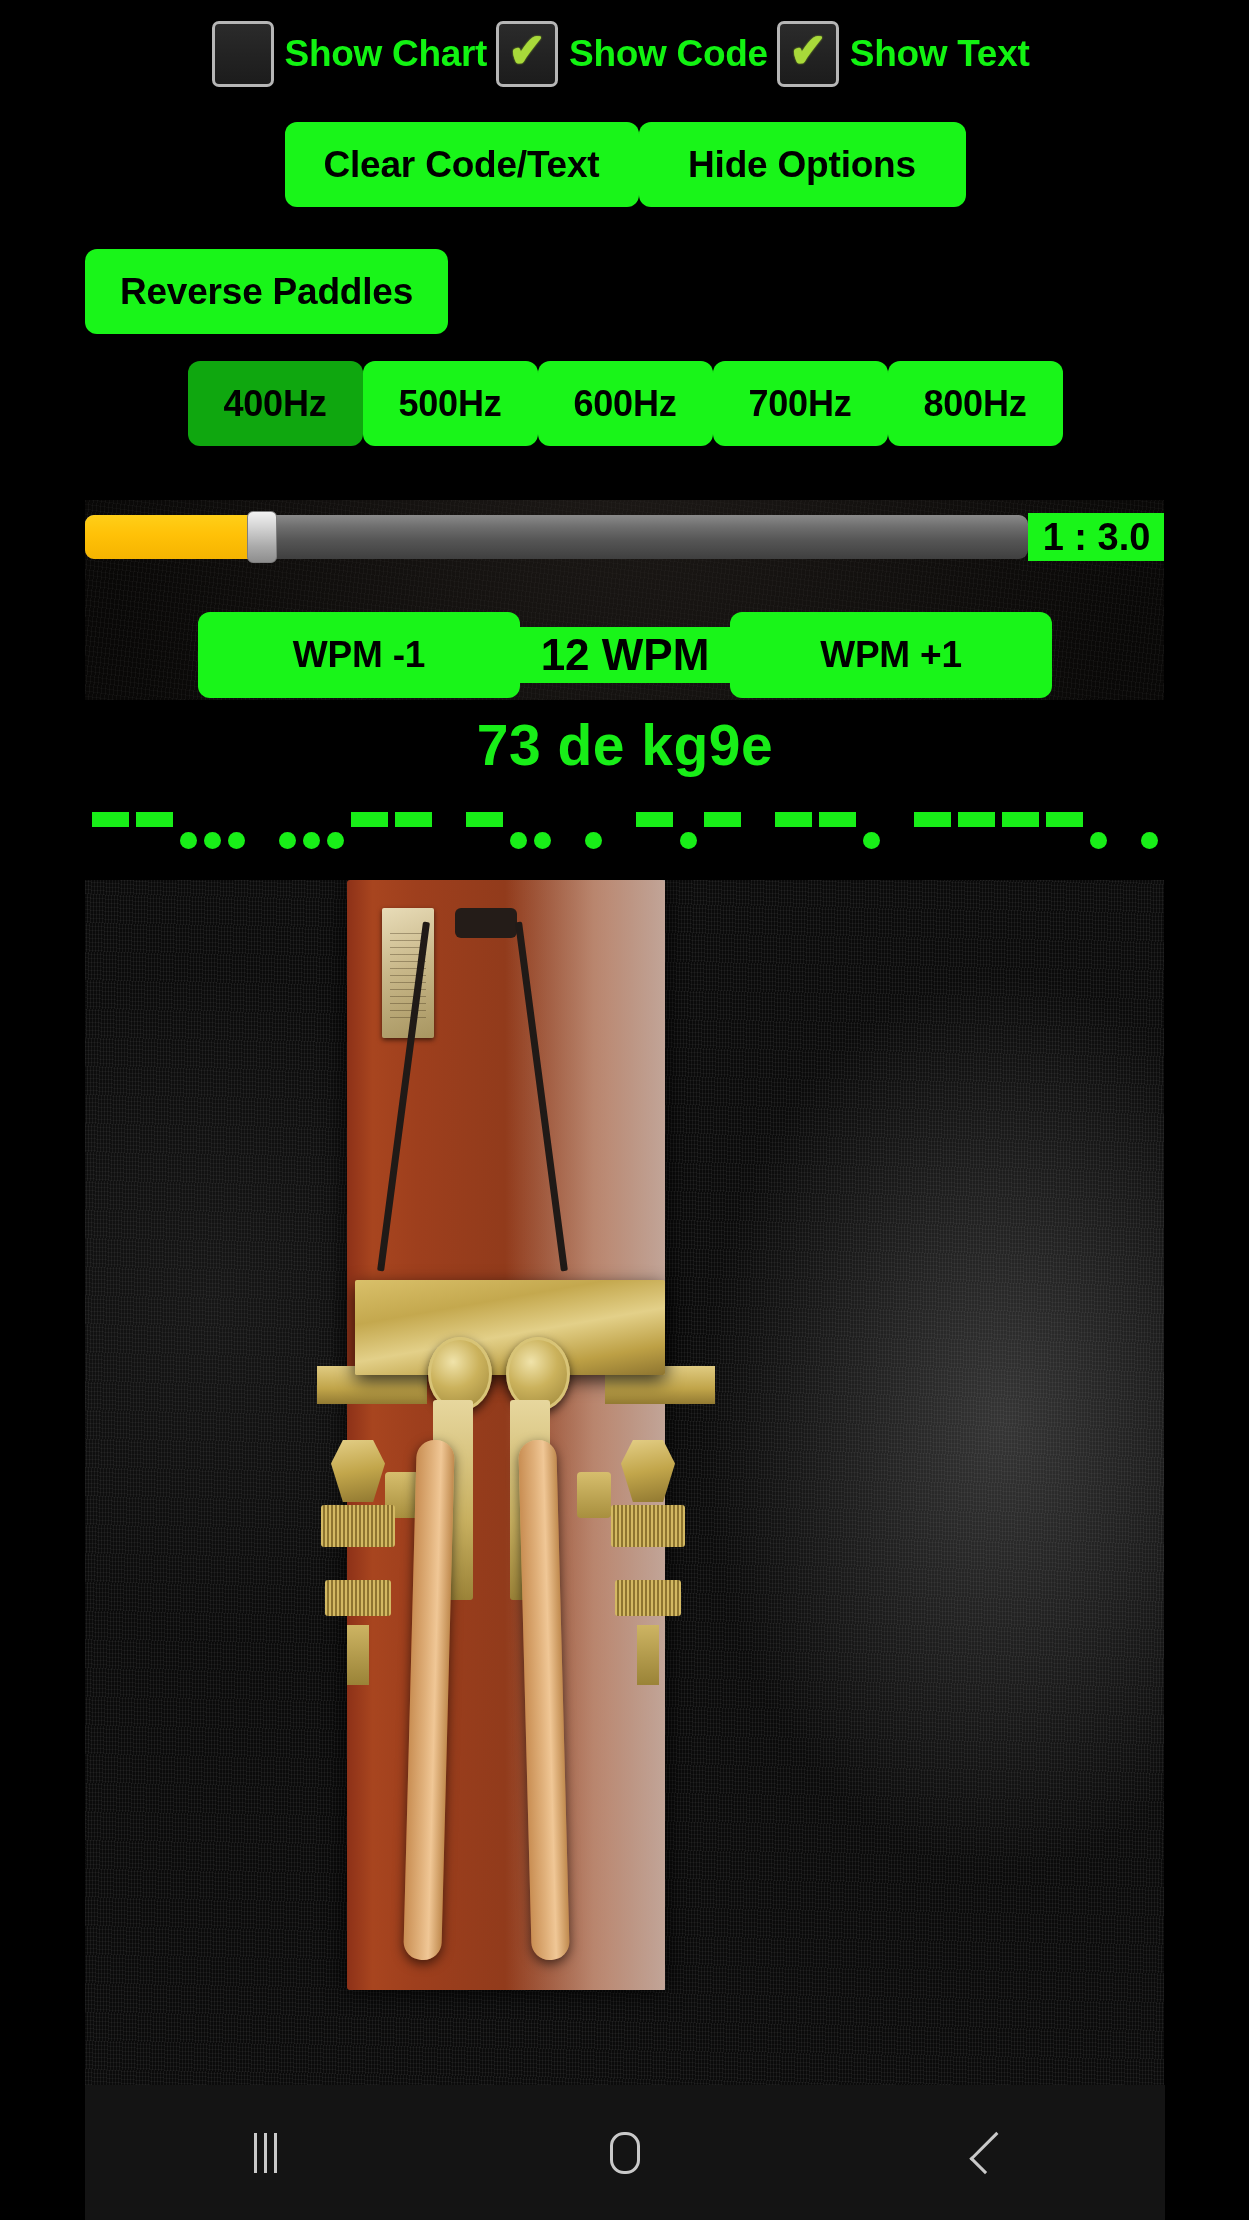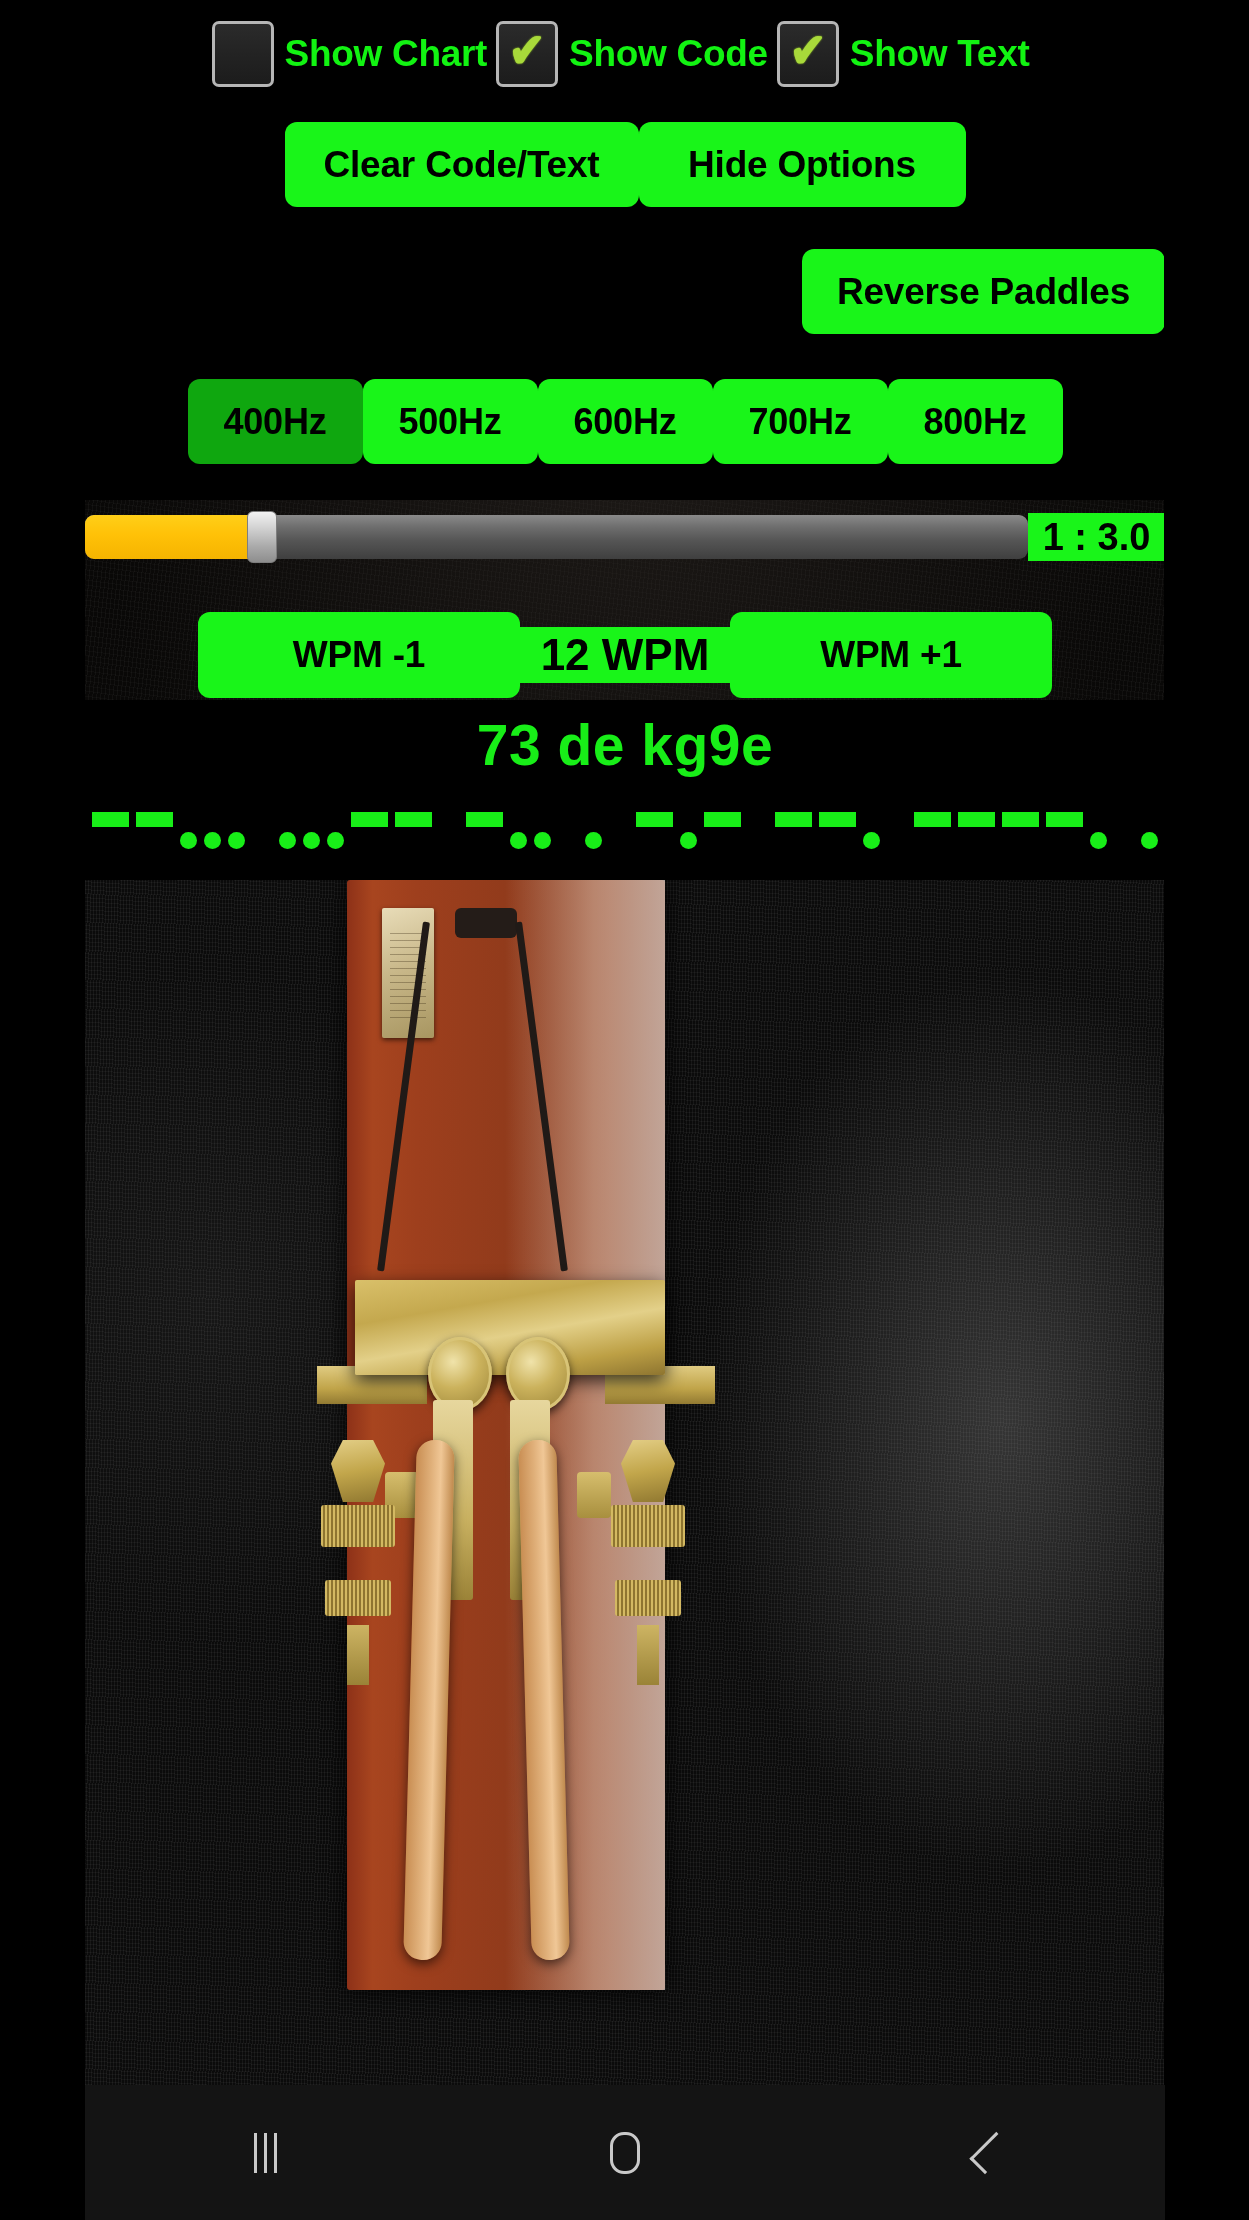--- a/index.html
+++ b/index.html
@@ -131,30 +131,30 @@
   #btn-clear { width: 354px; height: 85px; }
 
   
   #row-reverse {
     position: absolute;
     left: 85px;
     top: 249px;
     width: 1080px;
     height: 85px;
     display: flex;
-    justify-content: flex-end;
+    justify-content: flex-start;
     z-index: 20;
   }
   #btn-reverse { width: 363px; height: 85px; }
 
   
   #row-freq {
     position: absolute;
     left: 85px;
-    top: 379px;
+    top: 361px;
     width: 1080px;
     height: 85px;
     display: flex;
     justify-content: center;
     z-index: 20;
   }
   .freq-btn { width: 175px; height: 85px; font-size: 36px; }
 
   
   #row-slider {

